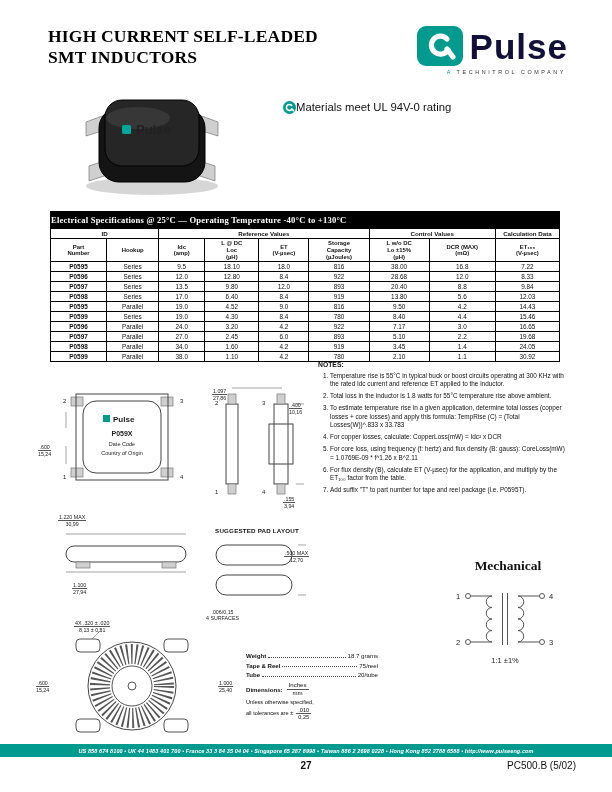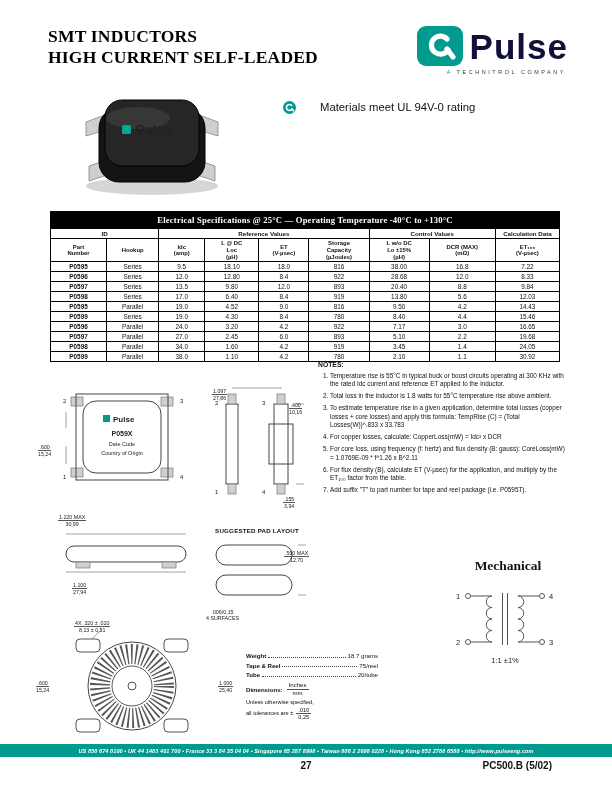--- a/index.html
+++ b/index.html
@@ -17,27 +17,27 @@
   .logo{display:flex;flex-direction:column;align-items:flex-end}
   .logo-row{display:flex;align-items:center;gap:7px}
   .logo-icon{width:46px;height:40px;background:#009a8e;border-radius:9px;display:flex;align-items:center;justify-content:center}
   .wordmark{font-size:35px;font-weight:bold;color:#101038;letter-spacing:1px;line-height:1}
   .tagline{font-size:5.4px;letter-spacing:2.6px;color:#333;margin-top:3px;margin-right:2px}
   .tagline::first-letter{color:#009a8e}
 
   
   .photo{position:absolute;left:72px;top:88px}
   .features{position:absolute;left:283px;top:100px;width:288px;list-style:none}
-  .features li{display:flex;gap:24px;margin-bottom:9px;font-size:11.3px;line-height:1.25;color:#111}
+  .features li{display:flex;gap:0;margin-bottom:9px;font-size:11.3px;line-height:1.25;color:#111}
   .fi{flex:0 0 13px;margin-top:1px}
 
   
   .spec{position:absolute;left:50px;top:211px;width:510px;border-collapse:collapse;table-layout:fixed;background:#fff}
   .spec caption{background:#000;color:#fff;font-family:"Liberation Serif",serif;font-weight:bold;
-                font-size:8.6px;padding:2.5px 0;text-align:center;border:1px solid #000;letter-spacing:.2px}
+                font-size:8.6px;padding:2.5px 0;text-align:left;border:1px solid #000;letter-spacing:.2px}
   .spec th,.spec td{border:1px solid #000;text-align:center;vertical-align:middle;padding:1px 2px}
   .spec th{font-weight:bold;font-size:5.9px;white-space:pre-line;line-height:1.15}
   .spec td{font-size:6.4px;height:9.5px}
   .spec td.pn{font-weight:bold}
   .spec .grp{font-size:6.2px}
 
   
   .mech-h{position:absolute;left:130px;top:364px;width:140px;text-align:center;
           font-family:"Liberation Serif",serif;font-weight:bold;font-size:13.5px}
   .drawing{position:absolute}
@@ -76,32 +76,32 @@
   .frac .fd{display:block}
   .dims-row{margin-top:4px;display:flex;gap:4px;align-items:center}
   .tol{margin-top:3px;font-size:5.6px;line-height:1.3}
   .tol .with-frac{display:flex;gap:3px;align-items:center}
 
   
   .footbar{position:absolute;left:0;right:0;top:744px;height:13px;background:#009a8e;color:#fff;
            display:flex;align-items:center;justify-content:center;font-size:5.5px;font-style:italic;
            font-weight:bold;letter-spacing:.1px}
   .pageno{position:absolute;left:0;right:0;top:760px;text-align:center;font-weight:bold;font-size:10px}
-  .doccode{position:absolute;right:60px;top:760px;font-weight:bold;font-size:10px}
+  .doccode{position:absolute;right:36px;top:760px;font-weight:normal;font-size:10px}
 </style>
 </head>
 <body>
 
 <div class="page">
 
 
   <header class="hdr">
     <div class="title">
+      <div>HIGH CURRENT SELF-LEADED</div>
       <div>SMT INDUCTORS</div>
-      <div>HIGH CURRENT SELF-LEADED</div>
     </div>
     <div class="logo">
       <div class="logo-row">
         <div class="logo-icon">
           <svg width="46" height="40" viewBox="0 0 46 40">
             <path d="M31 24 a9 9 0 1 1 -1 -11" fill="none" stroke="#fff" stroke-width="5.2" stroke-linecap="round"></path>
             <path d="M30 23 L36 31" fill="none" stroke="#fff" stroke-width="5.2" stroke-linecap="round"></path>
           </svg>
         </div>
         <span class="wordmark">Pulse</span>

